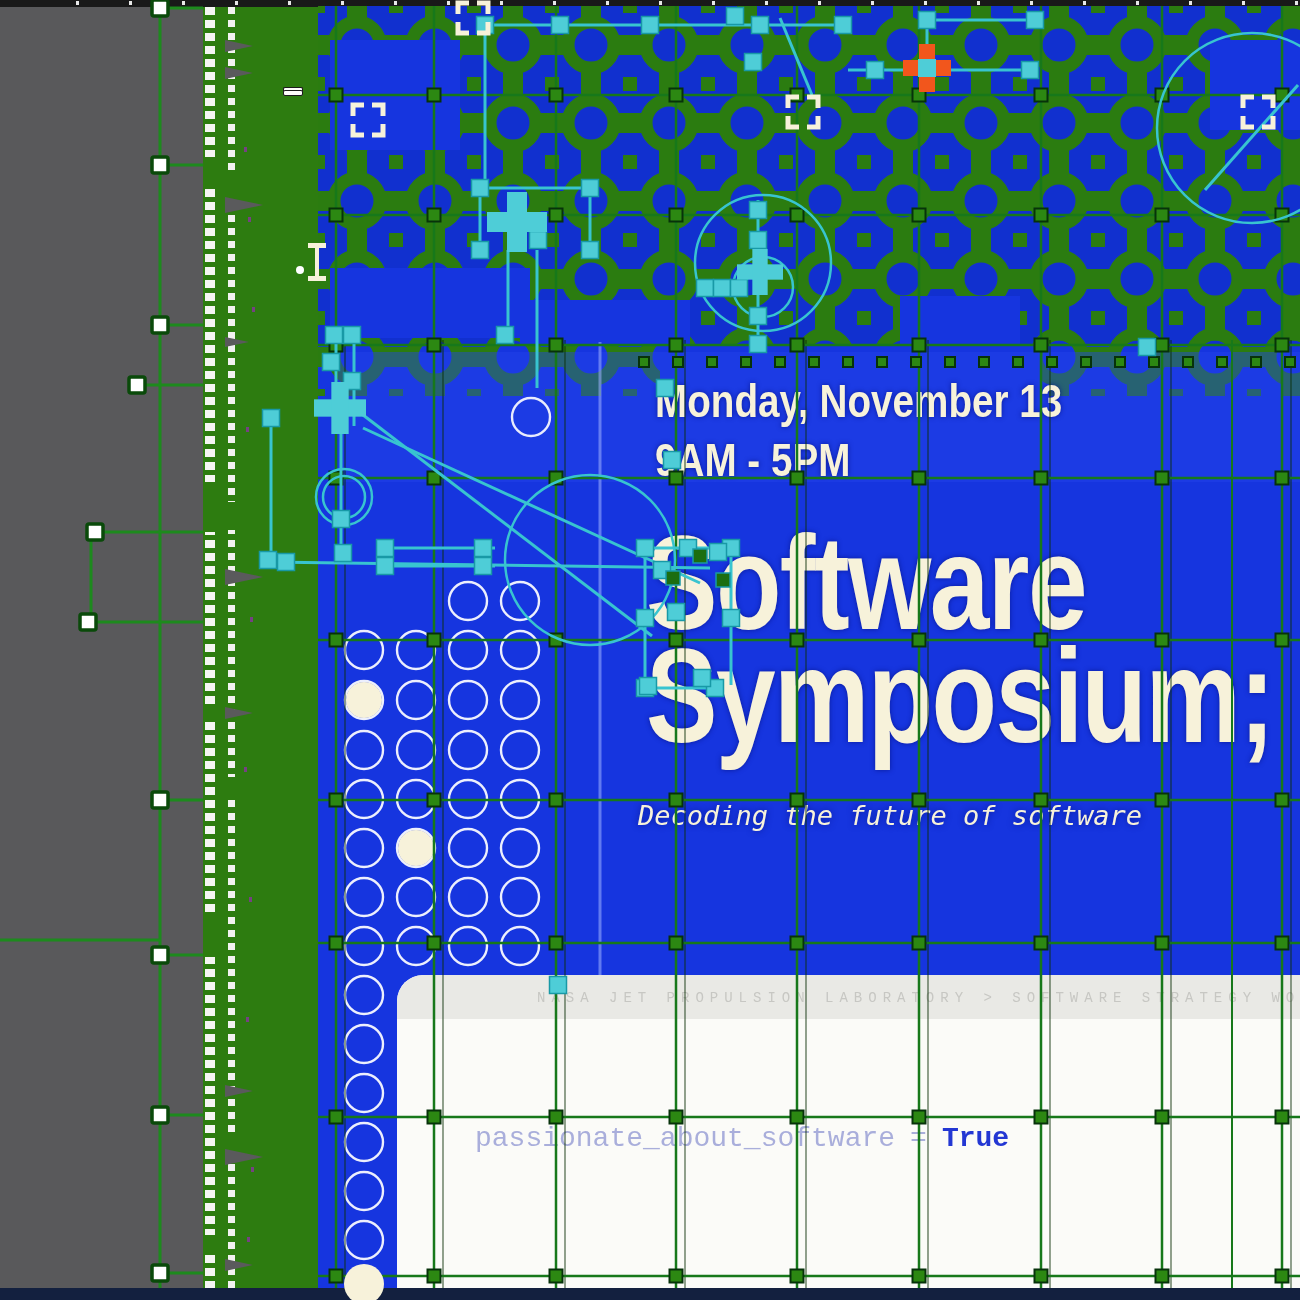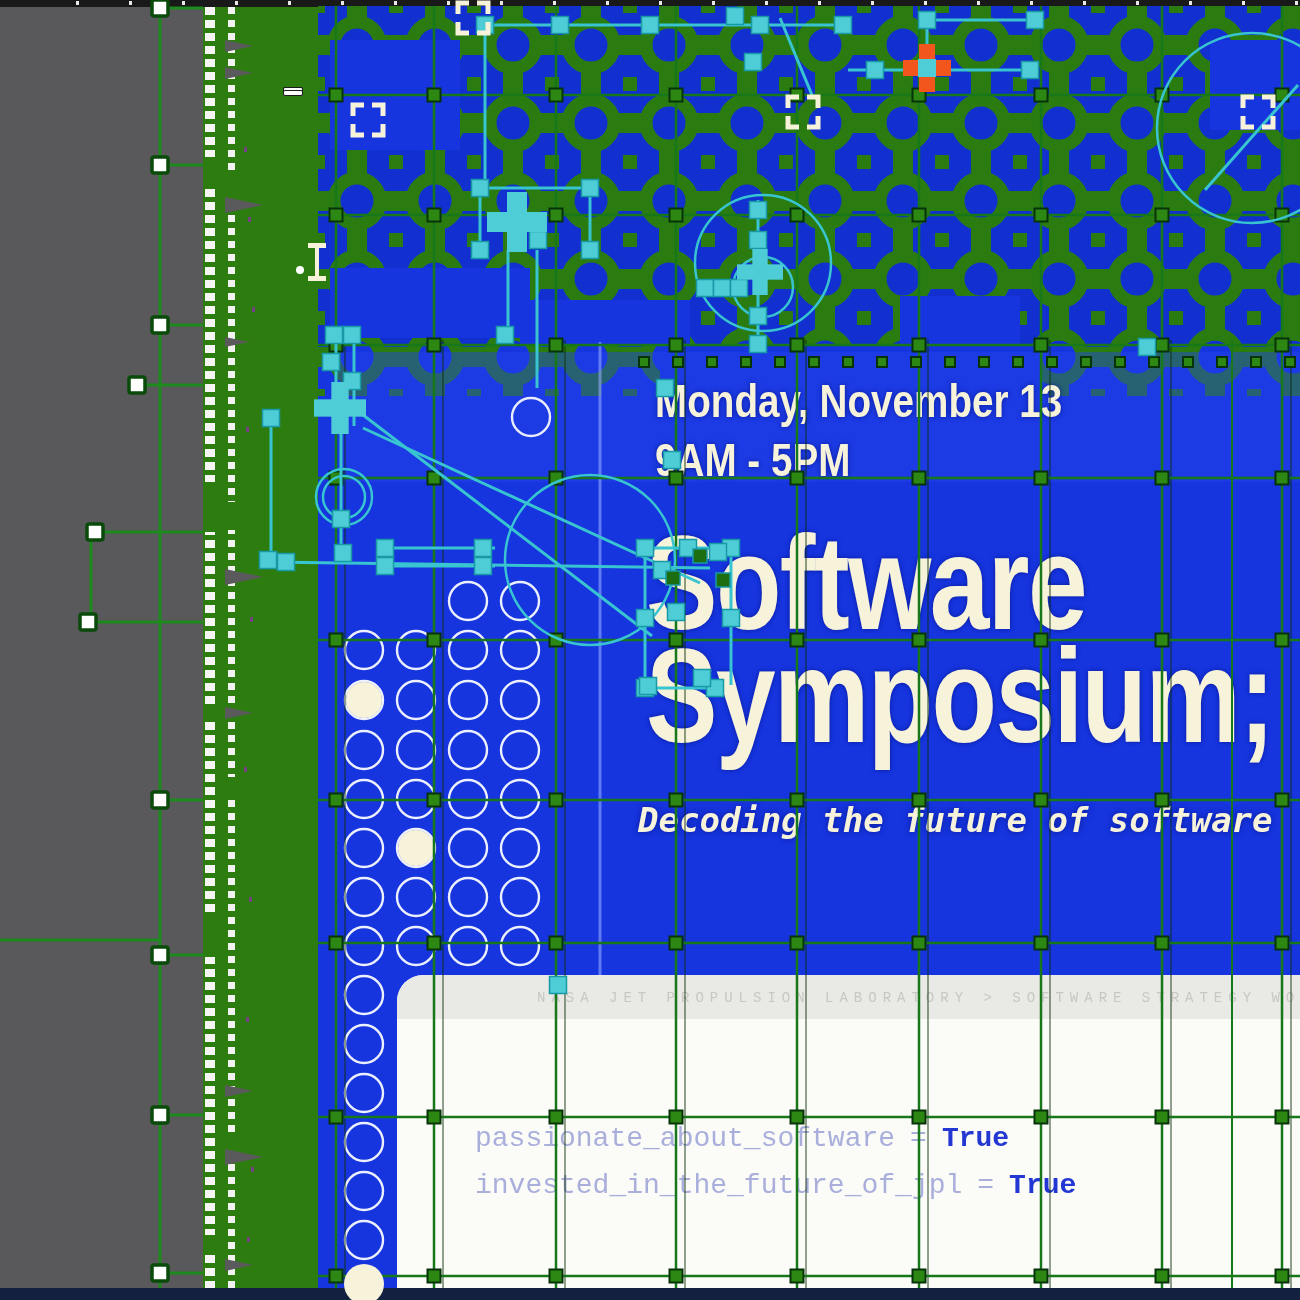--- a/index.html
+++ b/index.html
@@ -29,21 +29,21 @@
   .glitch{position:absolute;width:3px;height:5px;background:#8f2da8;opacity:.75;}
   
   #poster{position:absolute;left:318px;top:6px;width:982px;height:1282px;background:var(--poster_blue);}
   #poster-art{position:absolute;left:0;top:0;}
   .poster-text{position:absolute;color:var(--cream);text-shadow:0 0 6px rgba(8,22,140,.85);white-space:nowrap;}
   #date-block{left:337px;top:366px;font-size:46px;font-weight:bold;line-height:1.28;
     transform:scaleX(.84);transform-origin:left top;letter-spacing:0;}
   #title-block{left:328px;top:520px;font-size:134px;font-weight:bold;line-height:113px;
     transform:scaleX(.80);transform-origin:left top;letter-spacing:-2px;}
   #subtitle{left:320px;top:794px;font-family:"DejaVu Sans Mono",monospace;font-style:italic;
-    font-weight:bold;font-size:34px;}
+    font-weight:normal;font-size:27px;}
   
   #card{position:absolute;left:397px;top:975px;width:903px;height:313px;background:var(--card_bg);
     border-top-left-radius:26px;overflow:hidden;}
   #card-band{position:absolute;left:0;top:0;width:100%;height:44px;background:var(--card_band);
     border-top-left-radius:26px;}
   #breadcrumb{position:absolute;left:140px;top:0;height:44px;line-height:46px;
     font-family:"Liberation Mono",monospace;font-size:14px;letter-spacing:6px;
     color:var(--card_band_text);white-space:nowrap;}
   .code-line{position:absolute;left:78px;font-family:"Liberation Mono",monospace;font-size:28px;
     white-space:nowrap;color:var(--code_name);}
@@ -179,23 +179,20 @@
       <div>Symposium;</div>
     </div>
     <div class="poster-text" id="subtitle">Decoding the future of software</div>
   </div>
 
   <div id="card">
     <div id="card-band"></div>
     <div id="breadcrumb">NASA JET PROPULSION LABORATORY &gt; SOFTWARE STRATEGY WOR</div>
     <div class="code-line" id="code1">
       <span class="cname">passionate_about_software</span><span class="cop">=</span><span class="cval">True</span>
-    </div>
-    <div class="code-line" id="code2">
-      <span class="cname">invested_in_the_future_of_jpl</span><span class="cop">=</span><span class="cval">True</span>
     </div>
   </div>
 
   <div id="bottom-bar"></div>
 
   <svg id="grid-svg" class="overlay" width="1300" height="1300" viewBox="0 0 1300 1300">
     <g id="g-guides">
         <line x1="160" y1="4" x2="160" y2="1288" stroke="#1d8a1d" stroke-width="3"></line>
         <line x1="0" y1="940" x2="160" y2="940" stroke="#1d8a1d" stroke-width="3"></line>
         <line x1="160" y1="8" x2="203" y2="8" stroke="#1d8a1d" stroke-width="3"></line>

